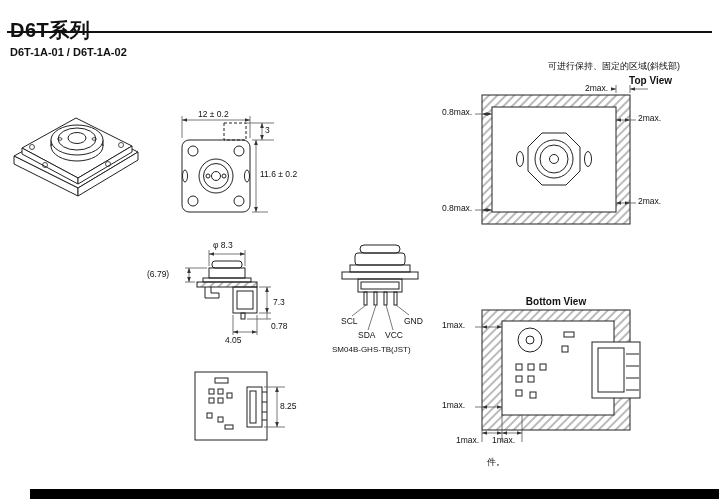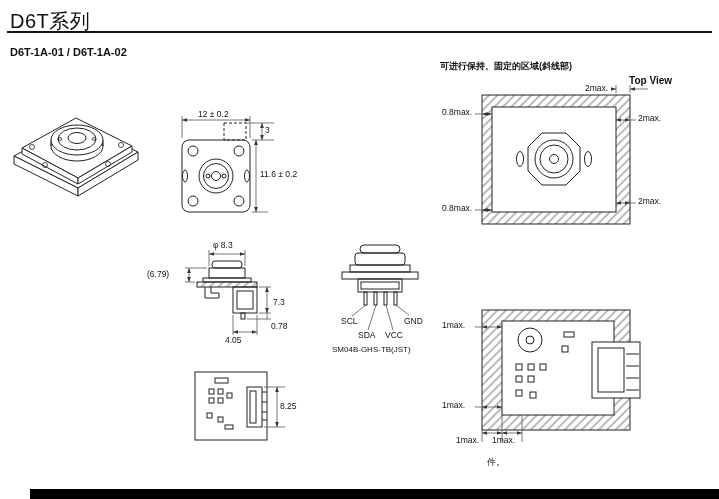--- a/index.html
+++ b/index.html
@@ -1,27 +1,27 @@
 <!DOCTYPE html>
 <html><head>
 <meta charset="utf-8">
 <style>
   *{box-sizing:border-box;margin:0;padding:0}
   html,body{background:#fff}
   .page{position:relative;width:719px;height:499px;background:#fff;overflow:hidden;
         font-family:"Liberation Sans","DejaVu Sans",sans-serif;color:#111}
-  .page-title{position:absolute;left:10px;top:8px;font-size:20px;font-weight:400;letter-spacing:.5px}
+  .page-title{position:absolute;left:10px;top:17px;font-size:20px;font-weight:700;letter-spacing:.5px}
   .page-subtitle{position:absolute;right:8px;top:13px;font-size:12.5px;font-weight:bold}
   .rule{position:absolute;left:7px;right:7px;top:31px;height:2px;background:#111}
   .models{position:absolute;left:10px;top:46px;font-size:11px;font-weight:bold}
   .fig{position:absolute}
   .fig svg{position:absolute;left:0;top:0;overflow:visible}
   .lbl{position:absolute;white-space:nowrap;line-height:1.1}
   .dim{font-size:8.5px}
-  .vhead1{left:0;top:4px;width:232px;text-align:left;font-size:9px;font-weight:bold}
+  .vhead1{left:8px;top:4px;width:232px;text-align:right;font-size:9px;font-weight:normal}
   .vhead2{left:0;top:17px;width:232px;text-align:right;font-size:10px;font-weight:bold}
   .bvhead{left:0;top:6px;width:232px;text-align:center;font-size:10px;font-weight:bold}
   .partno{font-size:8px}
   .note{position:absolute;left:470px;top:456px;width:225px;font-size:9px;line-height:1.35}
   .note .l2{margin-left:17px}
   .footer-bar{position:absolute;left:30px;top:489px;width:689px;height:10px;background:#000}
 </style>
 </head>
 <body>
 
@@ -137,20 +137,21 @@
       </g>
     </svg>
     <div class="lbl dim" style="left:145px;top:26px">2max.</div>
     <div class="lbl dim" style="left:2px;top:50px">0.8max.</div>
     <div class="lbl dim" style="left:2px;top:146px">0.8max.</div>
     <div class="lbl dim" style="left:198px;top:56px">2max.</div>
     <div class="lbl dim" style="left:198px;top:139px">2max.</div>
   </div>
 
   <div class="fig" style="left:440px;top:290px;width:270px;height:165px">
+    <div class="lbl bvhead">Bottom View</div>
     <svg width="270" height="165" viewBox="0 0 270 165">
       <rect x="42" y="20" width="148" height="120" fill="url(#hatch)" stroke="#222"></rect>
       <rect x="62" y="31" width="112" height="94" fill="#fff" stroke="#222"></rect>
       <g stroke="#222" fill="#fff" stroke-width="1">
         <rect x="152" y="52" width="48" height="56"></rect>
         <rect x="158" y="58" width="26" height="44" fill="none"></rect>
         <line x1="186" y1="64" x2="199" y2="64"></line>
         <line x1="186" y1="76" x2="199" y2="76"></line>
         <line x1="186" y1="88" x2="199" y2="88"></line>
         <line x1="186" y1="100" x2="199" y2="100"></line>

